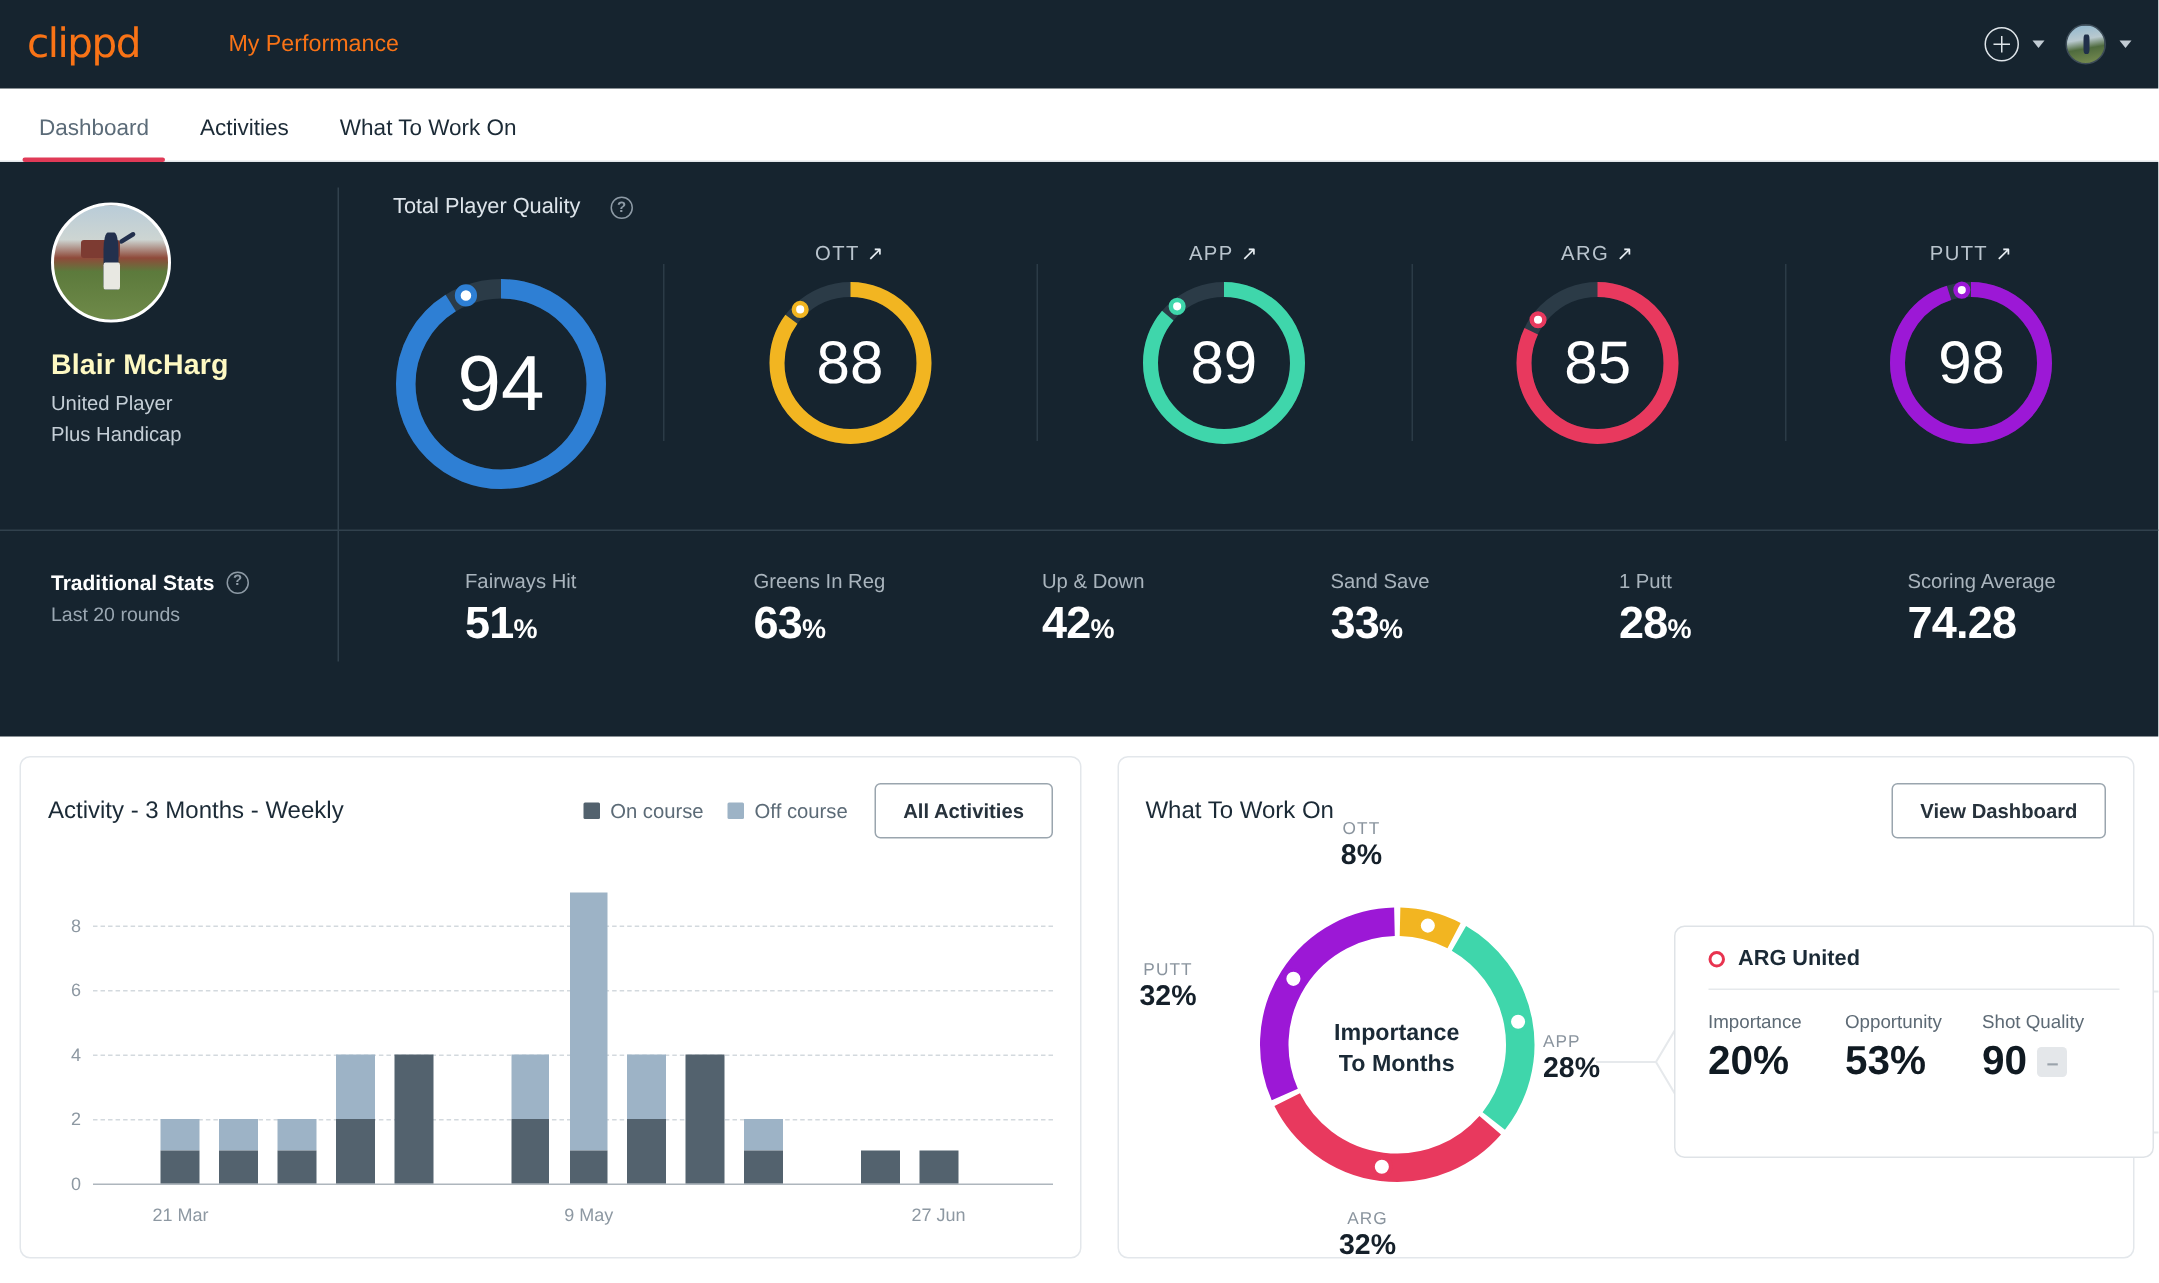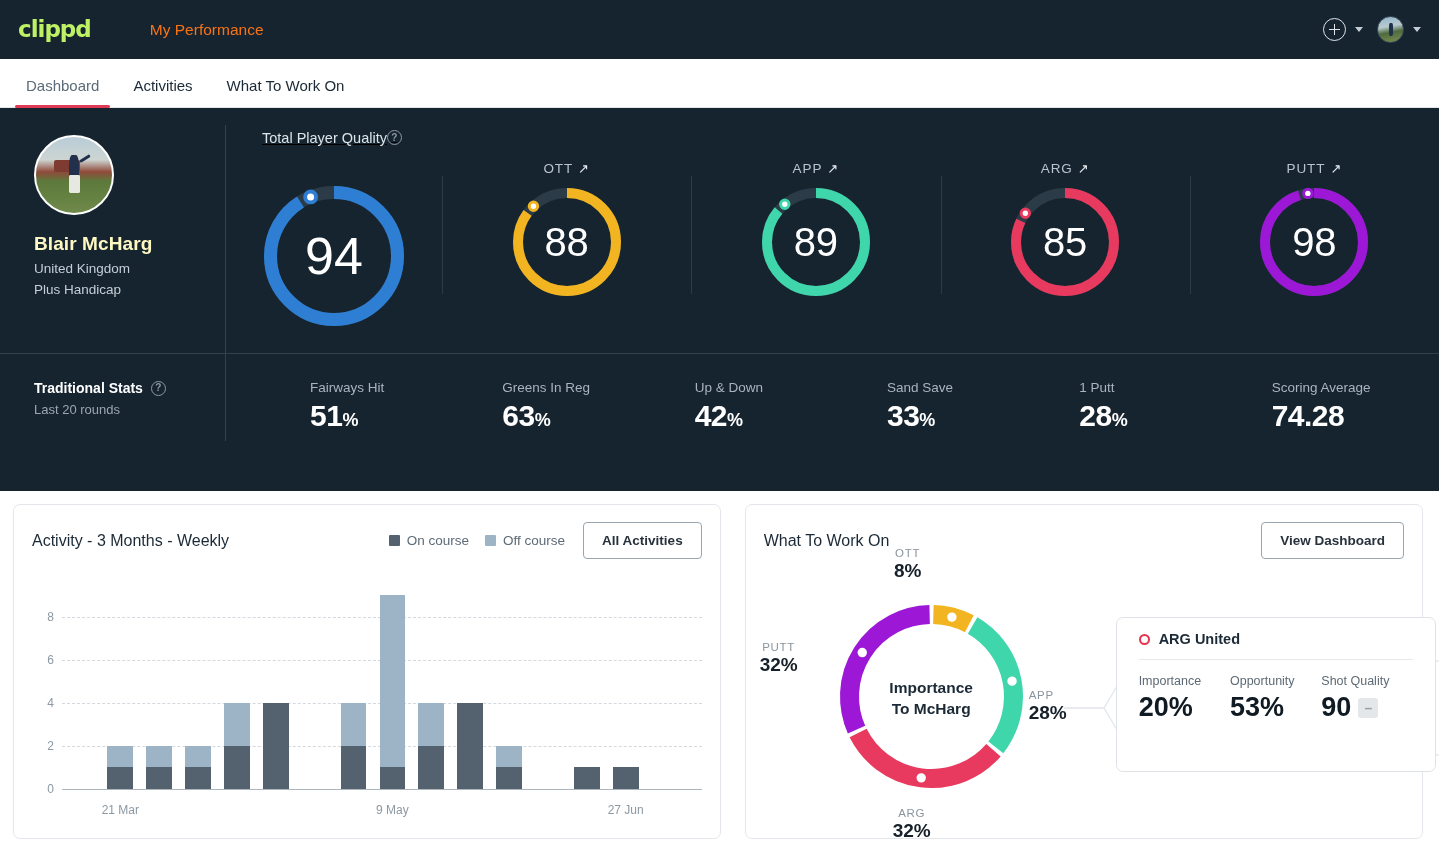--- a/index.html
+++ b/index.html
@@ -9,21 +9,21 @@
     background: #ffffff;
     overflow: hidden;
   }
 
   
   .topbar {
     height: 59px; background: #16242f;
     display: flex; align-items: center; padding: 0 18px;
     position: relative;
   }
-  .logo { font-size: 23px; font-weight: 700; color: #bef264; letter-spacing: -1px;
+  .logo { font-size: 27px; font-weight: 400; color: #f97316; letter-spacing: -1px;
           font-family: "DejaVu Sans", sans-serif; line-height: 1; }
   .app-title { color: #f97316; font-size: 15.5px; margin-left: 59px; }
   .topbar-right { margin-left: auto; display: flex; align-items: center; gap: 14px; }
   .plus-circle {
     width: 23px; height: 23px; border-radius: 50%;
     border: 1.7px solid #dfe5ea; color: #dfe5ea;
     display: flex; align-items: center; justify-content: center;
     font-size: 17px; line-height: 1; position: relative;
   }
   .plus-circle::before { content: ""; position: absolute; width: 11px; height: 1.7px; background: #dfe5ea; }
@@ -77,21 +77,21 @@
   .avatar-lg .person { position: absolute; left: 44%; top: 24%; width: 13%; height: 50%;
                        background: #22304d; border-radius: 30% 30% 10% 10%; }
   .avatar-lg .person::after { content:""; position:absolute; left:-6%; top:52%; width:112%; height:48%;
                               background:#e8e8e2; border-radius: 10%; }
   .avatar-lg .arm { position: absolute; left: 56%; top: 26%; width: 16%; height: 4.5%;
                     background: #22304d; transform: rotate(-32deg); border-radius: 2px; }
   .player-name { color: #fef9c3; font-size: 19px; font-weight: 700; margin-top: 18px; letter-spacing: .1px; }
   .player-meta { color: #c4ced6; font-size: 13.5px; margin-top: 6px; }
 
   .gauges { flex: 1; padding-top: 22px; position: relative; }
-  .tpq-label { display: flex; align-items: flex-start; gap: 0; margin-left: 36px; text-decoration: underline; }
+  .tpq-label { display: flex; align-items: flex-end; gap: 20px; margin-left: 36px; }
   .tpq-label .txt { color: #dde4ea; font-size: 14.5px; }
   .qmark {
     width: 15px; height: 15px; border-radius: 50%; border: 1.2px solid #8d9aa5;
     color: #8d9aa5; font-size: 10px; display: flex; align-items: center;
     justify-content: center; line-height: 1; font-weight: 600;
   }
   .gauge-row { display: flex; align-items: flex-start; margin-top: 8px; }
   .gauge-cell {
     flex: 1; display: flex; flex-direction: column; align-items: center;
     position: relative; padding-top: 4px;
@@ -210,21 +210,21 @@
 
 <div class="dark-panel">
   <div class="hero">
     <div class="profile">
       <div class="avatar-lg">
         <div class="bldg"></div>
           <div class="person"></div>
           <div class="arm"></div>
       </div>
       <div class="player-name">Blair McHarg</div>
-      <div class="player-meta">United Kingdom</div>
+      <div class="player-meta">United Player</div>
       <div class="player-meta">Plus Handicap</div>
     </div>
 
     <div class="gauges">
       <div class="tpq-label">
         <span class="txt">Total Player Quality</span>
         <span class="qmark">?</span>
       </div>
       <div class="gauge-row" id="gauge-row">
           <div class="gauge-cell main">
@@ -435,21 +435,21 @@
               <path d="M 41.123880447075486 -70.94241648671579 A 82 82 0 0 1 64.35166238371279 50.821880607201514" fill="none" stroke="#3fd6ab" stroke-width="19"></path>
               <circle cx="80.54755455975247" cy="-15.365267796029414" r="6" fill="#fff" stroke="#3fd6ab" stroke-width="2.6"></circle>
               <path d="M 61.97998447174644 53.68874672482187 A 82 82 0 0 1 -73.38461765136606 36.58822067500434" fill="none" stroke="#e8395e" stroke-width="19"></path>
               <circle cx="-10.277325152272958" cy="81.35340550778717" r="6" fill="#fff" stroke="#e8395e" stroke-width="2.6"></circle>
               <path d="M -74.96882432920964 33.22161011594869 A 82 82 0 0 1 -1.8603613529681162 -81.97889396446126" fill="none" stroke="#9c18d6" stroke-width="19"></path>
               <circle cx="-69.23488989116524" cy="-43.937797188277706" r="6" fill="#fff" stroke="#9c18d6" stroke-width="2.6"></circle>
             </g>
         </svg>
         <div class="donut-center">
           <span>Importance</span>
-          <span>To McHarg</span>
+          <span>To Months</span>
         </div>
         <div class="d-label" style="left:44px;top:-42px;width:80px">
           <div class="k">OTT</div>
           <div class="v">8%</div>
         </div>
         <div class="d-label" style="left:205px;top:100px;width:70px;text-align:left">
           <div class="k">APP</div>
           <div class="v">28%</div>
         </div>
         <div class="d-label" style="left:48px;top:218px;width:80px">

